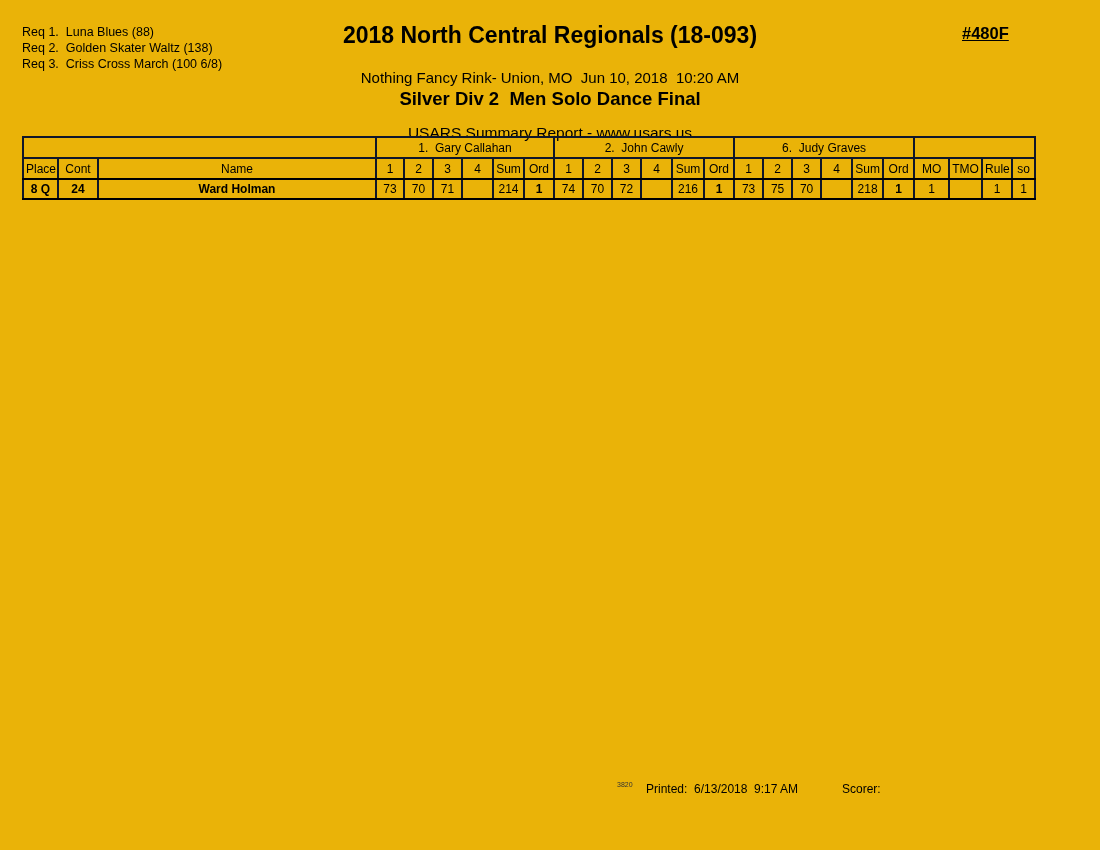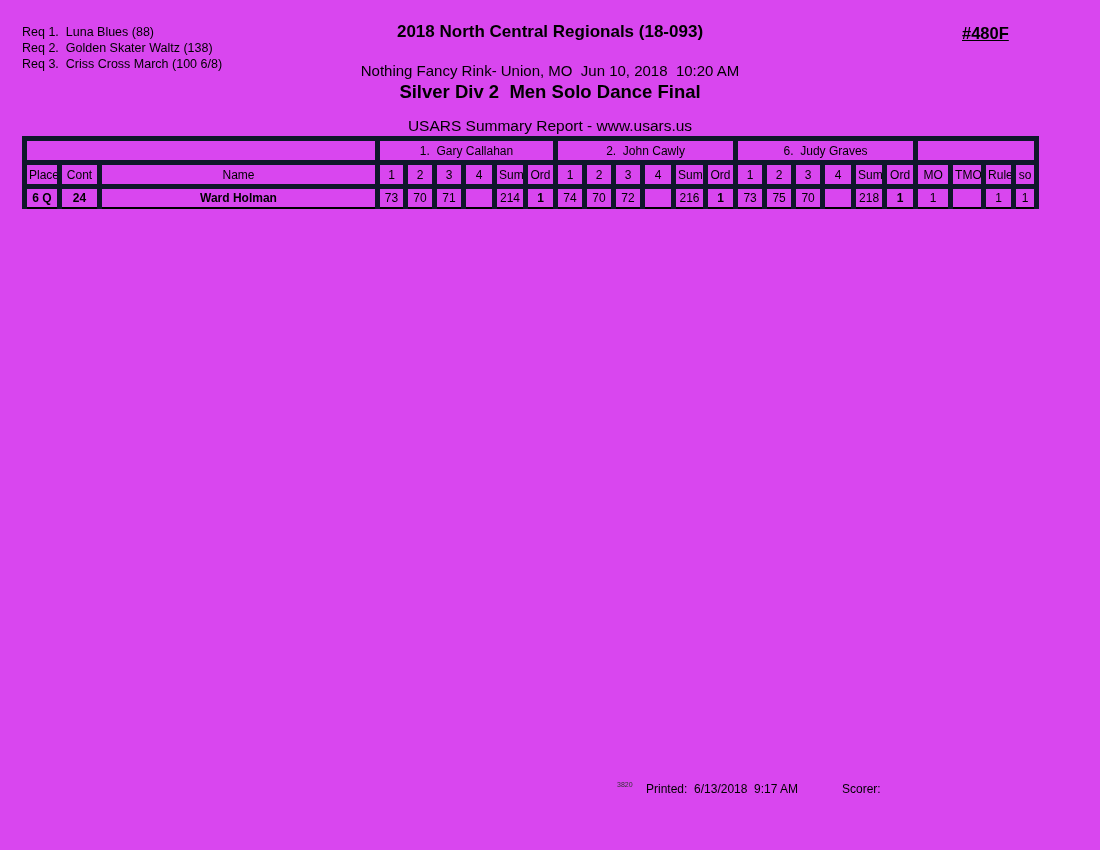--- a/index.html
+++ b/index.html
@@ -1,20 +1,20 @@
 <!DOCTYPE html>
 <html><head>
 <meta charset="utf-8">
 <style>
   html, body { margin: 0; padding: 0; background: #ffffff; }
   .page {
     position: relative;
     width: 1100px;
     height: 850px;
-    background: #d946ef;
+    background: #eab308;
     font-family: "Liberation Sans", sans-serif;
     color: #000000;
     overflow: hidden;
   }
   .pre { white-space: pre; }
 
   
   .req-list {
     position: absolute;
     left: 22px;
@@ -22,21 +22,21 @@
     font-size: 12.5px;
     line-height: 16px;
   }
   .title-block {
     position: absolute;
     left: 0;
     top: 22px;
     width: 1100px;
     text-align: center;
   }
-  .title-1 { font-size: 17px;   font-weight: bold; }
+  .title-1 { font-size: 23px;   font-weight: bold; }
   .title-2 { font-size: 15px;   margin-top: 20px; }
   .title-3 { font-size: 18.5px; font-weight: bold; margin-top: 2px; }
   .title-4 { font-size: 15.5px; margin-top: 14px; }
   .event-number {
     position: absolute;
     left: 962px;
     top: 24px;
     font-size: 16.5px;
     font-weight: bold;
     text-decoration: underline;
@@ -46,21 +46,21 @@
   table.score-table {
     position: absolute;
     left: 22px;
     top: 136px;
     border-collapse: collapse;
     table-layout: fixed;
     width: 1012px;
     font-size: 12px;
   }
   table.score-table td {
-    border: 5px solid #0f172a;
+    border: 2px solid #0f172a;
     text-align: center;
     padding: 0 2px;
     height: 19px;
     overflow: hidden;
     white-space: pre;
   }
   td.nob { border: none; }
   td.jbox { text-align: left; padding-left: 4px; height: 20px; }
   tr.header-row td { border-bottom: 2px solid #000; height: 19px; }
   tr.data-row td { border-bottom: 2px solid #000; height: 18px; }
@@ -171,21 +171,21 @@
       <td>4</td>
       <td>Sum</td>
       <td class="ord">Ord</td>
 
       <td>MO</td>
       <td>TMO</td>
       <td>Rule</td>
       <td>so</td>
     </tr>
     <tr class="data-row">
-      <td class="bold">6 Q</td>
+      <td class="bold">8 Q</td>
       <td class="bold">24</td>
       <td class="namecol bold">Ward Holman</td>
 
       <td>73</td>
       <td>70</td>
       <td>71</td>
       <td></td>
       <td class="sumcol">214</td>
       <td class="ord bold">1</td>
 

